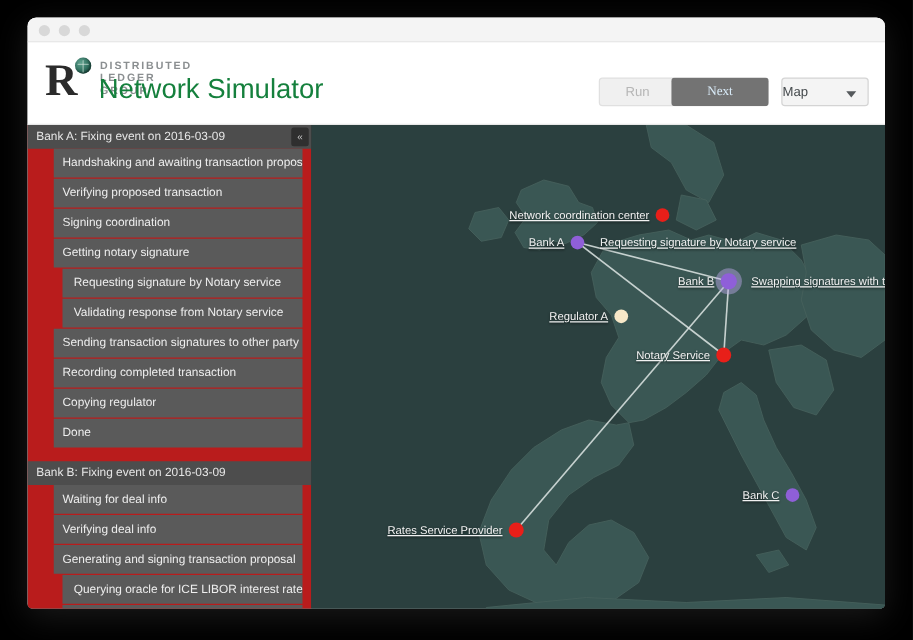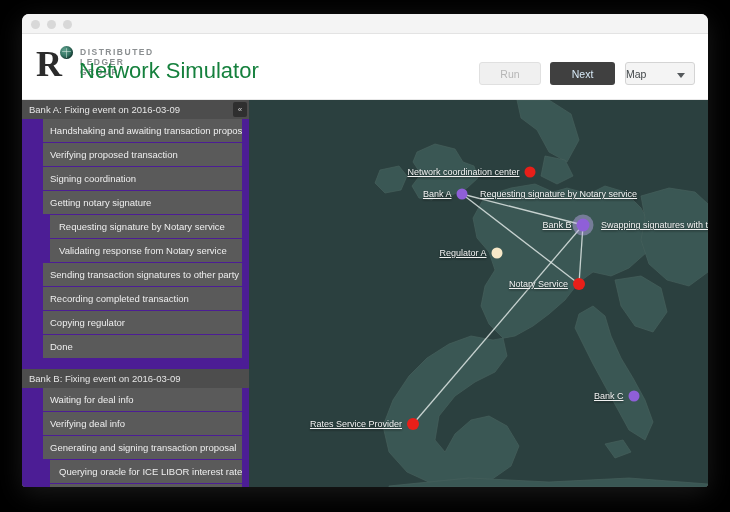--- a/index.html
+++ b/index.html
@@ -67,39 +67,39 @@
     position: absolute; right: 252px; top: 30px;
     font-size: 17px; color: #33383b; white-space: nowrap;
   }
   .btn {
     position: absolute; top: 28px; height: 23px;
     border-radius: 3px; font-size: 10.5px;
     display: flex; align-items: center; justify-content: center;
     border: 1px solid transparent; user-select: none;
   }
   .btn-run  { right: 167px; width: 62px; background: #f0f0f0; border-color: #e0e0e0; color: #b6b6b6; }
-  .btn-next { right: 93px;  width: 65px; background: #404040; color: #d8eaf7; }
+  .btn-next { right: 93px;  width: 78px; background: #737373; color: #d8eaf7; font-family: Liberation Serif, serif; }
   .btn-map  {
     right: 13px; width: 70px; background: #f4f4f4; border-color: #d4d4d4;
     color: #43484b; justify-content: flex-start; padding-left: 0; position: absolute;
   }
   .caret {
     position: absolute; right: 9px; top: 10px;
     width: 0; height: 0; border-left: 4px solid transparent;
     border-right: 4px solid transparent; border-top: 5px solid #55595c;
   }
 
   
   .body { position: absolute; left: 0; top: 86px; width: 100%; bottom: 0; background: #2b3f3e; }
 
   
   .sidebar {
     position: absolute; left: 0; top: 0;
     width: 227px; height: 100%;
-    background: #4c1d95;
+    background: #b91c1c;
     overflow: hidden;
   }
   .group-head {
     position: relative; height: 19px; line-height: 19px;
     background: #4d4d4d; color: #e6e6e6;
     font-size: 9.5px; padding-left: 7px; white-space: nowrap;
   }
   .collapse-btn {
     position: absolute; right: 2px; top: 2px;
     width: 14px; height: 15px; background: #2f2f2f;

